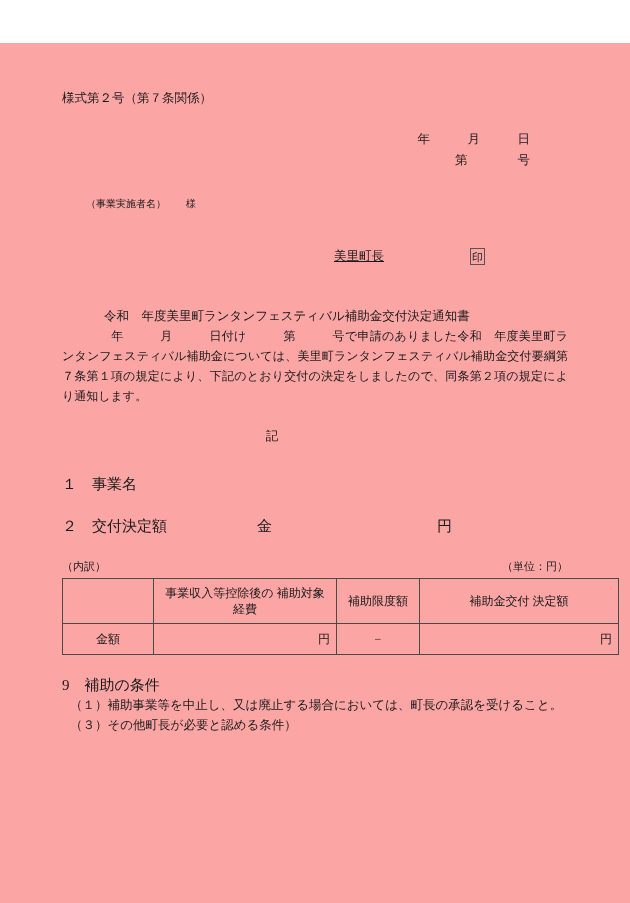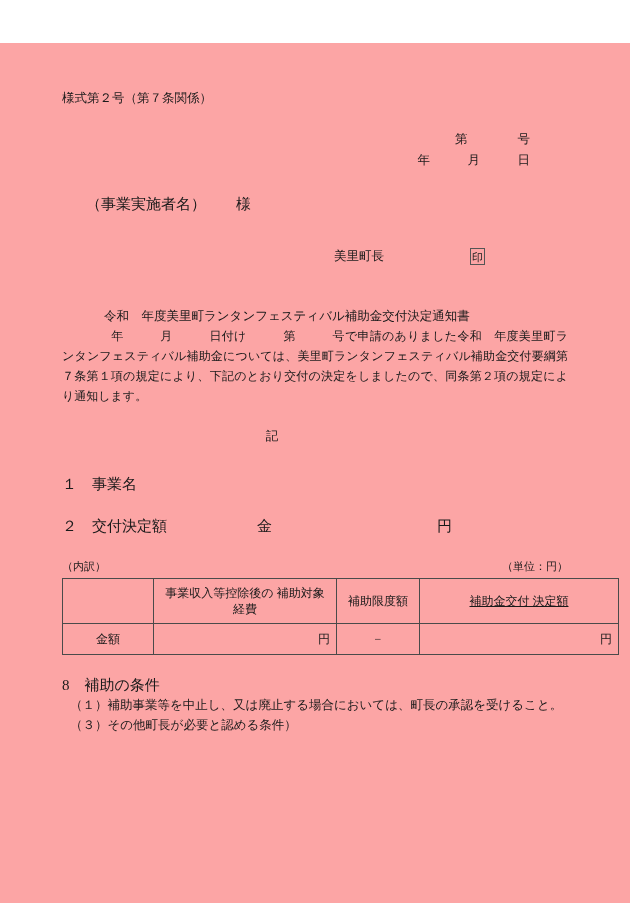--- a/index.html
+++ b/index.html
@@ -38,35 +38,36 @@
   .docnum-block {
     text-align: right;
     font-size: 12.5px;
     line-height: 21px;
     padding-right: 38px;
   }
   .docnum-block .row {
     white-space: pre;
   }
   .addressee {
-    font-size: 15px;
+    font-size: 10px;
     line-height: 18px;
     margin: 24px 0 0 24px;
     white-space: pre;
   }
   .issuer-row {
     margin: 33px 0 0 0;
     padding-left: 272px;
     font-size: 12.5px;
     line-height: 20px;
     display: flex;
     align-items: center;
   }
   .issuer-name {
     white-space: pre;
+    text-decoration: underline;
   }
   .seal-box {
     display: inline-block;
     width: 15px;
     height: 17px;
     line-height: 16px;
     text-align: center;
     font-size: 11px;
     border: 1px solid #555555;
     margin-left: 86px;
@@ -131,21 +132,21 @@
     vertical-align: middle;
     line-height: 16px;
   }
   table.breakdown thead th {
     text-align: center;
     height: 38px;
   }
   .col-label  { width: 78px; }
   .col-cost   { width: 170px; }
   .col-limit  { width: 70px; }
-  .col-grant  { width: 186px; text-decoration: underline; }
+  .col-grant  { width: 186px; }
   td.cell-label {
     text-align: center;
     height: 24px;
   }
   td.cell-amount { text-align: right; }
   td.cell-dash   { text-align: center; }
 
   
   .cond-item {
     font-size: 12.5px;
@@ -160,22 +161,22 @@
 </style>
 </head>
 <body>
 
 <div class="page">
   <div class="doc-body">
 
     <div class="form-no">様式第２号（第７条関係）</div>
 
     <div class="docnum-block">
+      <div class="row">年　　　月　　　日</div>
       <div class="row">第　　　　号</div>
-      <div class="row">年　　　月　　　日</div>
     </div>
 
     <div class="addressee">（事業実施者名）　　様</div>
 
     <div class="issuer-row">
       <span class="issuer-name">美里町長</span>
       <span class="seal-box">印</span>
     </div>
 
     <div class="title-line">令和　年度美里町ランタンフェスティバル補助金交付決定通知書</div>
@@ -208,18 +209,18 @@
           <tr>
             <td class="cell-label">金額</td>
             <td class="cell-amount">円</td>
             <td class="cell-dash">−</td>
             <td class="cell-amount">円</td>
           </tr>
         </tbody>
       </table>
     </div>
 
-    <div class="sec sec-3">8　補助の条件</div>
+    <div class="sec sec-3">9　補助の条件</div>
     <div class="cond-item">（１）補助事業等を中止し、又は廃止する場合においては、町長の承認を受けること。</div>
     <div class="cond-item">（３）その他町長が必要と認める条件）</div>
 
   </div>
 </div>
 
 </body></html>

